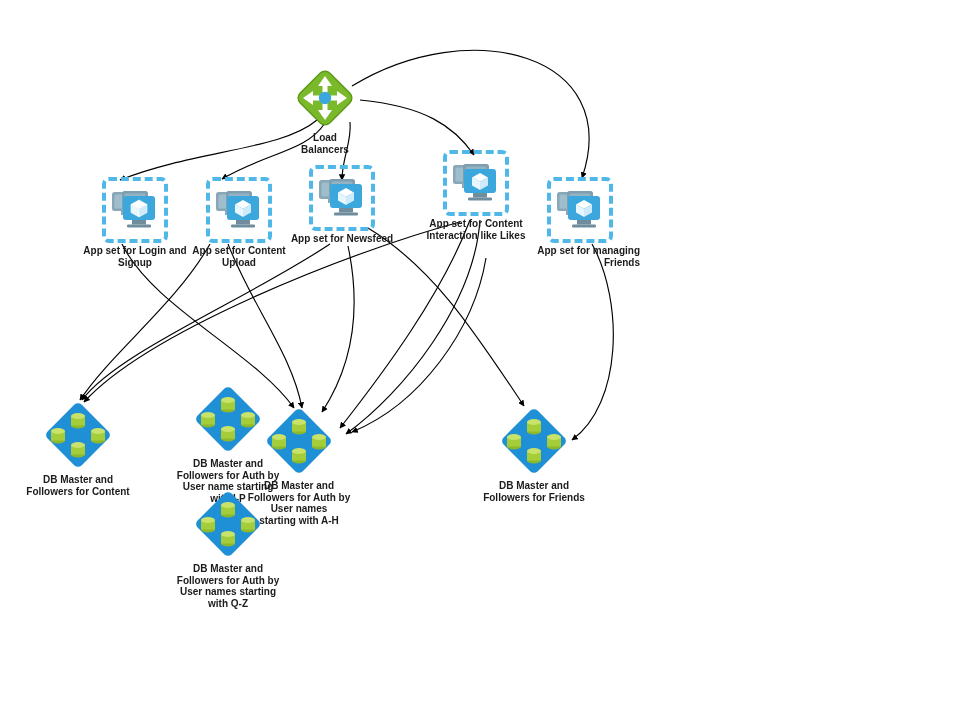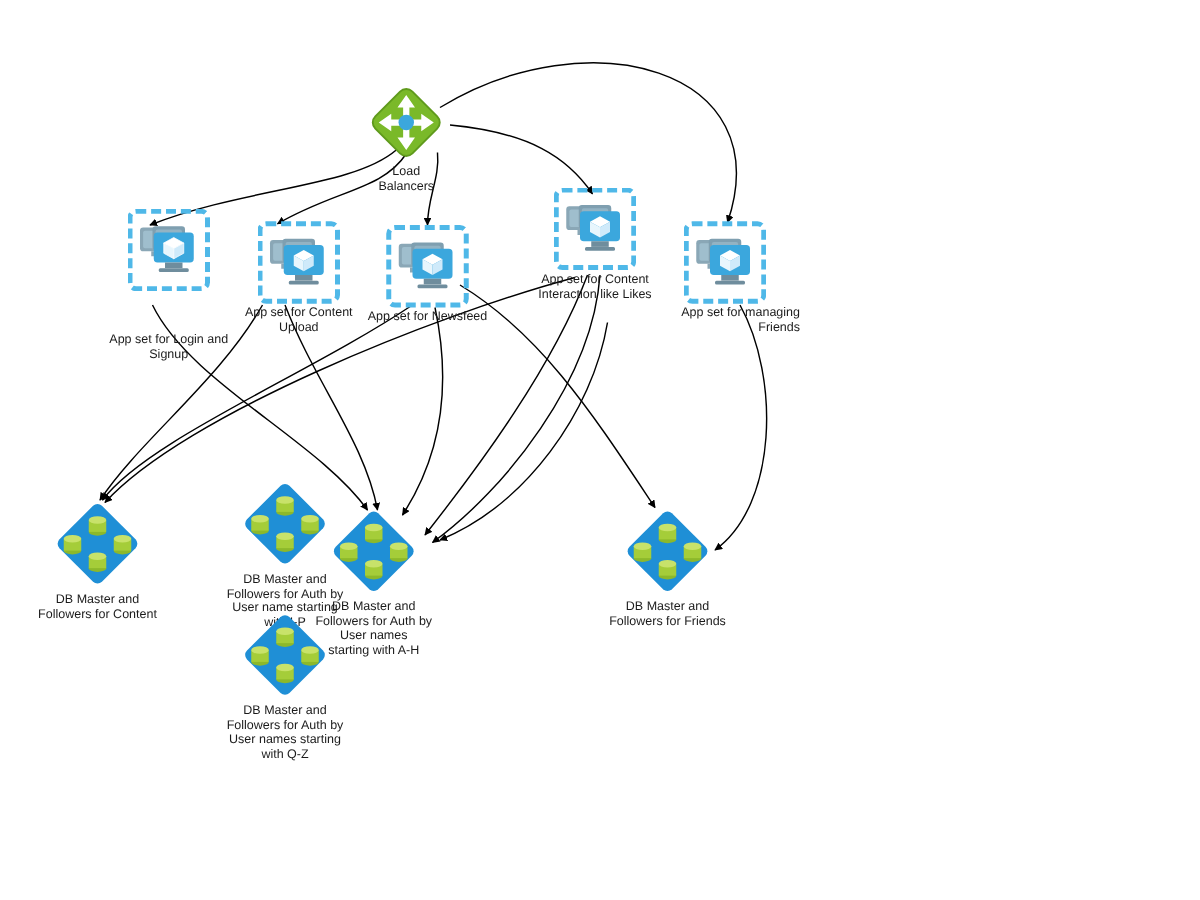--- a/index.html
+++ b/index.html
@@ -4,21 +4,21 @@
 <style>
   html,body{margin:0;padding:0;}
   body{
     width:960px;height:720px;background:#ffffff;
     font-family:"Liberation Sans", sans-serif;
     overflow:hidden;position:relative;
   }
   #stage{position:absolute;left:0;top:0;width:960px;height:720px;}
   #edges{position:absolute;left:0;top:0;width:960px;height:720px;pointer-events:none;}
 
-  .node{position:absolute;display:flex;flex-direction:column;align-items:center;}
+  .node{position:absolute;display:flex;flex-direction:column;align-items:center;font-weight:bold;}
 
   
   .lb-icon{position:relative;width:64px;height:64px;}
   .lb-icon svg{display:block;}
 
   
   .appset-icon{
     position:relative;width:66px;height:66px;
     border:4px dashed #4fb8e8;border-radius:7px;
     box-sizing:border-box;
@@ -83,21 +83,21 @@
           <path d="M32,54 L25,44 L29.5,44 L29.5,34.5 L34.5,34.5 L34.5,44 L39,44 Z"></path>
           <path d="M10,32 L20,25 L20,29.5 L29.5,29.5 L29.5,34.5 L20,34.5 L20,39 Z"></path>
           <path d="M54,32 L44,39 L44,34.5 L34.5,34.5 L34.5,29.5 L44,29.5 L44,25 Z"></path>
         </g>
         <circle cx="32" cy="32" r="6.2" fill="#3ba7dd"></circle>
       </svg>
     </div>
     <div class="label">Load Balancers</div>
   </div>
 
-  <div class="node" style="left:82px;top:167px;width:106px;gap:31px;">
+  <div class="node" style="left:82px;top:177px;width:106px;">
     <div class="appset-icon">
       <svg width="48" height="44" viewBox="0 0 48 44">
         <rect x="1" y="4" width="26" height="19" rx="2.5" fill="#8aa7b6"></rect>
         <rect x="3.5" y="6.5" width="21" height="14" rx="1.5" fill="#9fbecd"></rect>
         <rect x="10" y="23" width="8" height="4" fill="#8aa7b6"></rect>
         <rect x="11" y="3" width="26" height="19" rx="2.5" fill="#7f9fb0"></rect>
         <rect x="13.5" y="5.5" width="21" height="14" rx="1.5" fill="#93b3c3"></rect>
         <rect x="12" y="8" width="32" height="24" rx="3" fill="#3ba7dd"></rect>
         <rect x="21" y="32" width="14" height="4.5" fill="#6f8d9d"></rect>
         <rect x="16" y="36.5" width="24" height="3" rx="1.2" fill="#6f8d9d"></rect>
@@ -127,21 +127,21 @@
           <path d="M28,12 L36,16.4 L28,20.8 L20,16.4 Z" fill="#ffffff"></path>
           <path d="M20,16.4 L28,20.8 L28,29 L20,24.6 Z" fill="#e8f6fd"></path>
           <path d="M36,16.4 L36,24.6 L28,29 L28,20.8 Z" fill="#cfeafa"></path>
         </g>
       </svg>
     </div>
     <div class="label">App set for Content
 Upload</div>
   </div>
 
-  <div class="node" style="left:309px;top:180px;width:66px;">
+  <div class="node" style="left:309px;top:165px;width:66px;">
     <div class="appset-icon">
       <svg width="48" height="44" viewBox="0 0 48 44">
         <rect x="1" y="4" width="26" height="19" rx="2.5" fill="#8aa7b6"></rect>
         <rect x="3.5" y="6.5" width="21" height="14" rx="1.5" fill="#9fbecd"></rect>
         <rect x="10" y="23" width="8" height="4" fill="#8aa7b6"></rect>
         <rect x="11" y="3" width="26" height="19" rx="2.5" fill="#7f9fb0"></rect>
         <rect x="13.5" y="5.5" width="21" height="14" rx="1.5" fill="#93b3c3"></rect>
         <rect x="12" y="8" width="32" height="24" rx="3" fill="#3ba7dd"></rect>
         <rect x="21" y="32" width="14" height="4.5" fill="#6f8d9d"></rect>
         <rect x="16" y="36.5" width="24" height="3" rx="1.2" fill="#6f8d9d"></rect>

